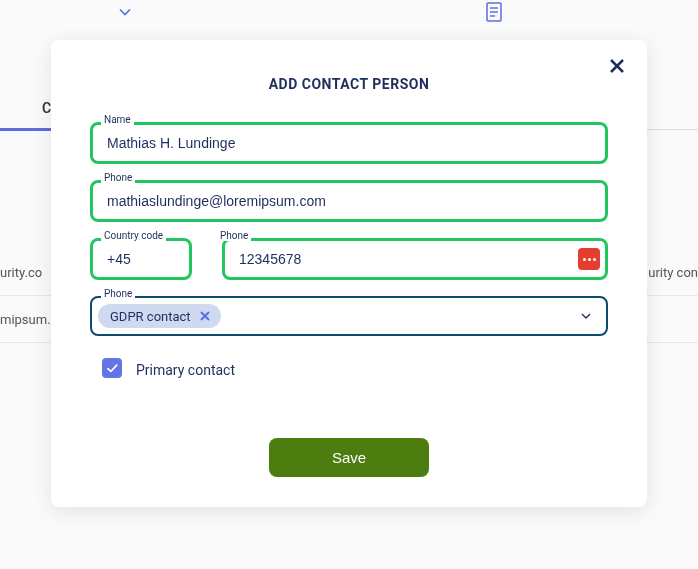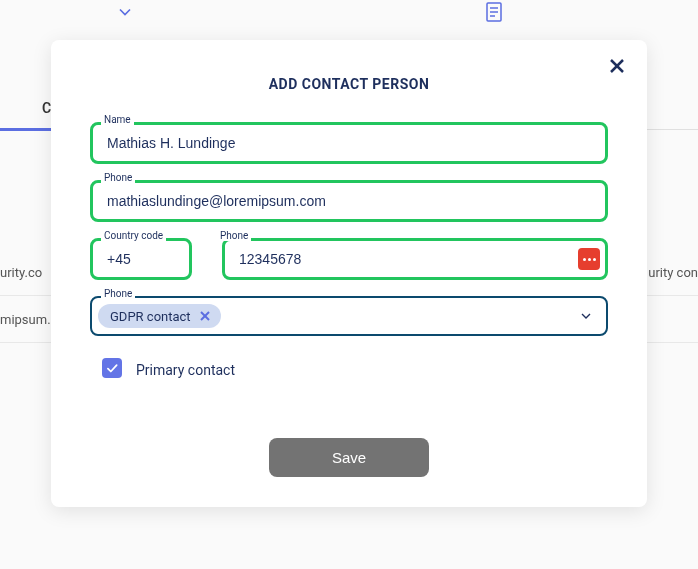--- a/index.html
+++ b/index.html
@@ -267,21 +267,21 @@
       height: 14px;
       stroke: #fff;
     }
     .checkbox-label {
       font-size: 14px;
       color: #1e2f5d;
     }
     .save-btn {
       display: block;
       margin: 60px auto 0;
-      background: #737373;
+      background: #4d7c0f;
       color: #fff;
       border: none;
       border-radius: 8px;
       padding: 11px 0;
       width: 160px;
       font-size: 15px;
       font-weight: 500;
       cursor: pointer;
     }
   </style>

